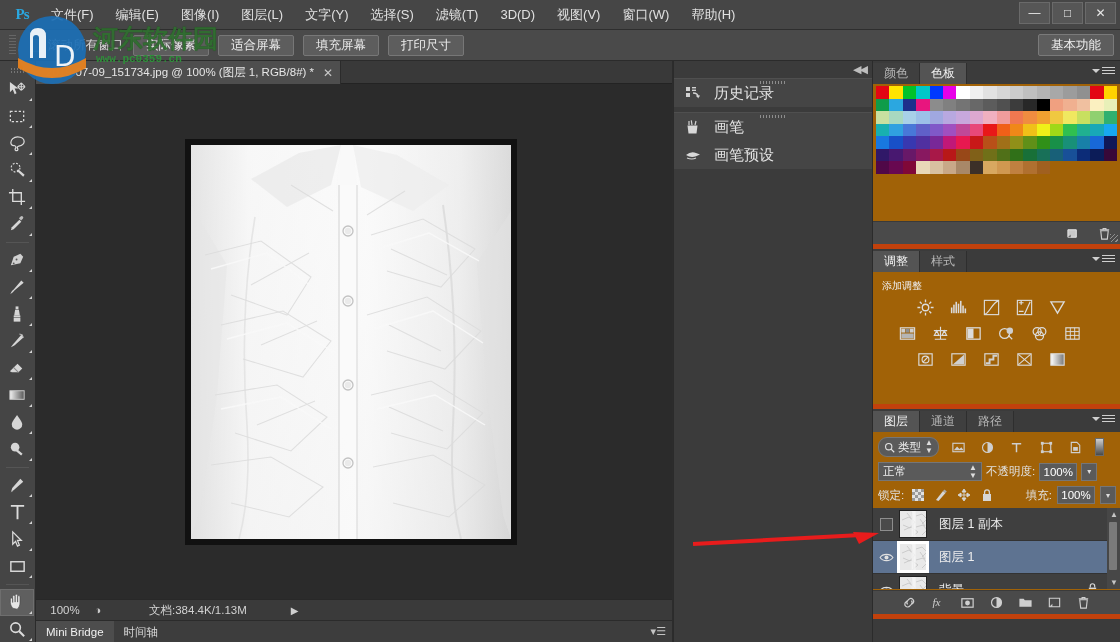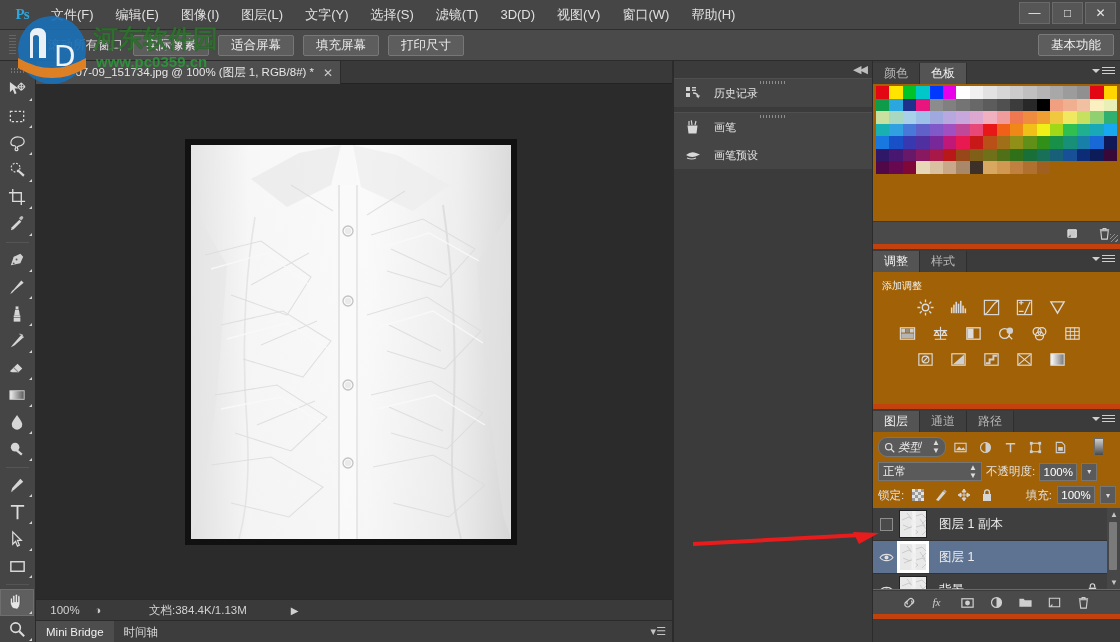--- a/index.html
+++ b/index.html
@@ -143,21 +143,21 @@
   .id-collapse { position:absolute; right:6px; top:2px; color:#bdbdbd; font-size:11px; letter-spacing:-2px;}
   .id-group { background:#454545; margin-bottom: 5px; border-top:1px solid #4f4f4f; position:relative;}
   .id-group .gripdots {
     position:absolute; left:50%; top:2px; transform:translateX(-50%);
     width:26px;height:3px;
     background: repeating-linear-gradient(to right,#8d8d8d 0 1px,transparent 1px 3px);
   }
   .id-row { display:flex; align-items:center; height:28px; padding-left:10px; cursor:default; }
   .id-row:first-child { margin-top:7px; }
   .id-row svg { width:18px;height:18px; margin-right:12px; }
-  .id-row span { color:#e2e2e2; font-size:11px; }
+  .id-row span { color:#e2e2e2; font-size:15px; }
 
   
   .rightcol { position: absolute; left: 873px; top: 61px; width: 247px; height: 581px; background:#3b3b3b;}
   .panel { background:#a16207; border-bottom: 5px solid #c2410c; position:relative;}
   .tabrow { display:flex; align-items:flex-end; height:23px; background:#3b3b3b; position:relative;}
   .ptab {
     height:21px; line-height:21px; padding:0 11px; font-size:12px; color:#b6b6b6;
     background:#3f3f3f; border-right:1px solid #2e2e2e; cursor:default; white-space:nowrap;
   }
   .ptab.sel { background:#545454; color:#f2f2f2; }
@@ -186,21 +186,21 @@
   .adj-rows { padding-left: 14px; }
   .adj-row { display:flex; gap:9px; margin-bottom:4px; padding-left:0; }
   .adj-row.r1 { padding-left: 26px; }
   .adj-row.r2 { padding-left: 8px; }
   .adj-row.r3 { padding-left: 26px; }
   .adj-ic { width:24px; height:22px; display:flex; align-items:center; justify-content:center; cursor:default;}
   .adj-ic svg { width:19px; height:19px; }
 
   
   .layers-panel { height: 210px; }
-  .filterrow { display:flex; align-items:center; height:27px; padding:3px 14px 0 5px; gap:3px;font-style:italic;}
+  .filterrow { display:flex; align-items:center; height:27px; padding:3px 14px 0 5px; gap:10px;}
   .kind-select {
     display:flex; align-items:center; height:20px; background:#5a5a5a;
     border:1px solid #767676; border-radius:9px; padding:0 5px; width:68px;
   }
   .kind-select .lbl { color:#efefef; font-size:11.5px; margin:0 4px 0 3px; }
   .kind-select .sp { margin-left:auto; color:#ddd; font-size:8px; line-height:8px; }
   .fic { width:22px; height:20px; display:flex; align-items:center; justify-content:center; color:#cfcfcf;}
   .fic svg { width:15px; height:15px; }
   .tog { width:10px;height:18px;margin-left:auto;margin-right:2px;
     background: linear-gradient(to bottom,#cfcfcf,#4a4a4a); border:1px solid #6a6a6a;}
@@ -243,22 +243,22 @@
   }
   .layers-footer svg { width:15px; height:15px; }
 
   
   .arrow-ann { position:absolute; left:693px; top:530px; width:186px; height:22px; pointer-events:none; }
 
   
   .watermark { position:absolute; left:0; top:4px; width:360px; height:80px; pointer-events:none; }
   .wm-text { position:absolute; left:93px; top:18px; color:#2f6f2f; font-size:25px; font-weight:bold;
      font-family:"DejaVu Sans", sans-serif; opacity:.92; text-shadow:0 0 1px #1d4a1d;}
-  .wm-url { position:absolute; left:96px; top:49px; color:#2f8f3a; font-size:15px; font-weight:bold;
-     font-family:Liberation Sans, sans-serif;}
+  .wm-url { position:absolute; left:96px; top:49px; color:#2f8f3a; font-size:11px; font-weight:bold;
+     font-family:Liberation Mono, monospace;}
 </style>
 </head>
 <body>
 
 <div id="app">
 
   <div class="menubar">
     <div class="ps-logo">Ps</div>
     <div class="menu-items" id="menu-items">
         <div class="menu-item">文件(F)</div>

